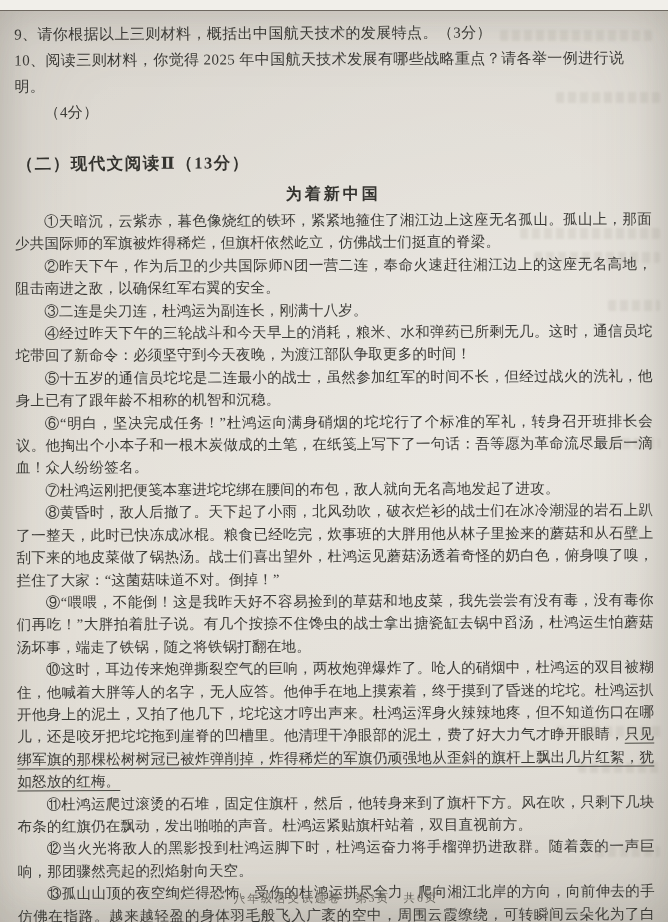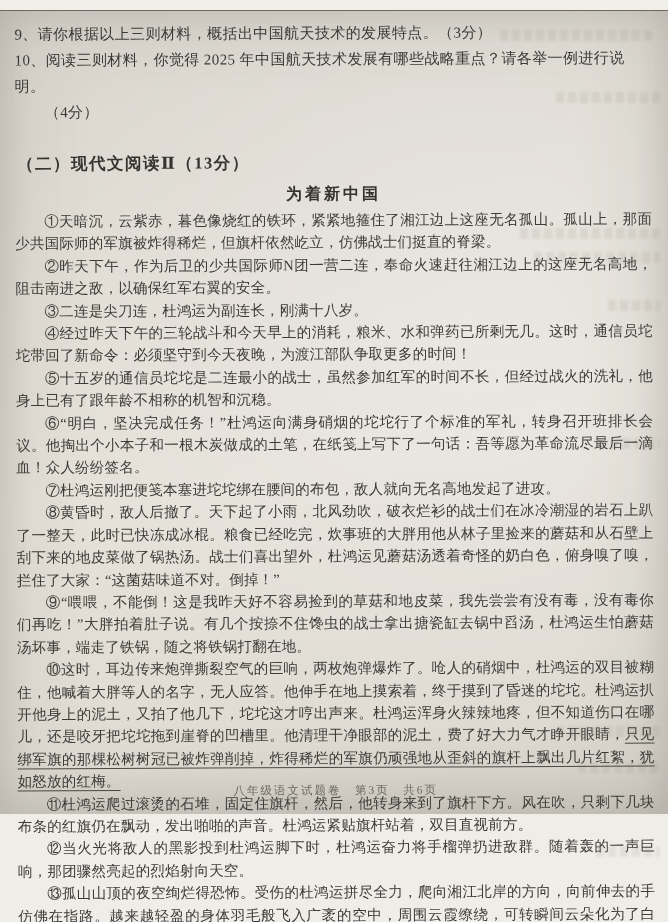--- a/index.html
+++ b/index.html
@@ -4,21 +4,21 @@
 <style>
   html, body { margin: 0; padding: 0; }
   body {
     width: 668px; height: 922px;
     background: #efede8;
     font-family: "Liberation Serif", "DejaVu Serif", serif;
     overflow: hidden;
   }
   .scan-page {
     position: relative;
-    width: 668px; height: 814px;
+    width: 668px; height: 922px;
     background:
       radial-gradient(120% 90% at 70% 40%, rgba(255,255,255,0.25) 0%, rgba(255,255,255,0) 60%),
       linear-gradient(168deg, #d9d5ce 0%, #e0dcd4 28%, #e5e1d9 55%, #e0dcd4 82%, #d7d3cb 100%);
     box-shadow:
       inset 0 0 90px rgba(95,88,78,0.20),
       inset 0 18px 30px rgba(95,88,78,0.10),
       inset 0 -20px 35px rgba(95,88,78,0.08);
   }
   .top-strip {
     position: absolute; top: 0; left: 0; width: 100%; height: 10px;

